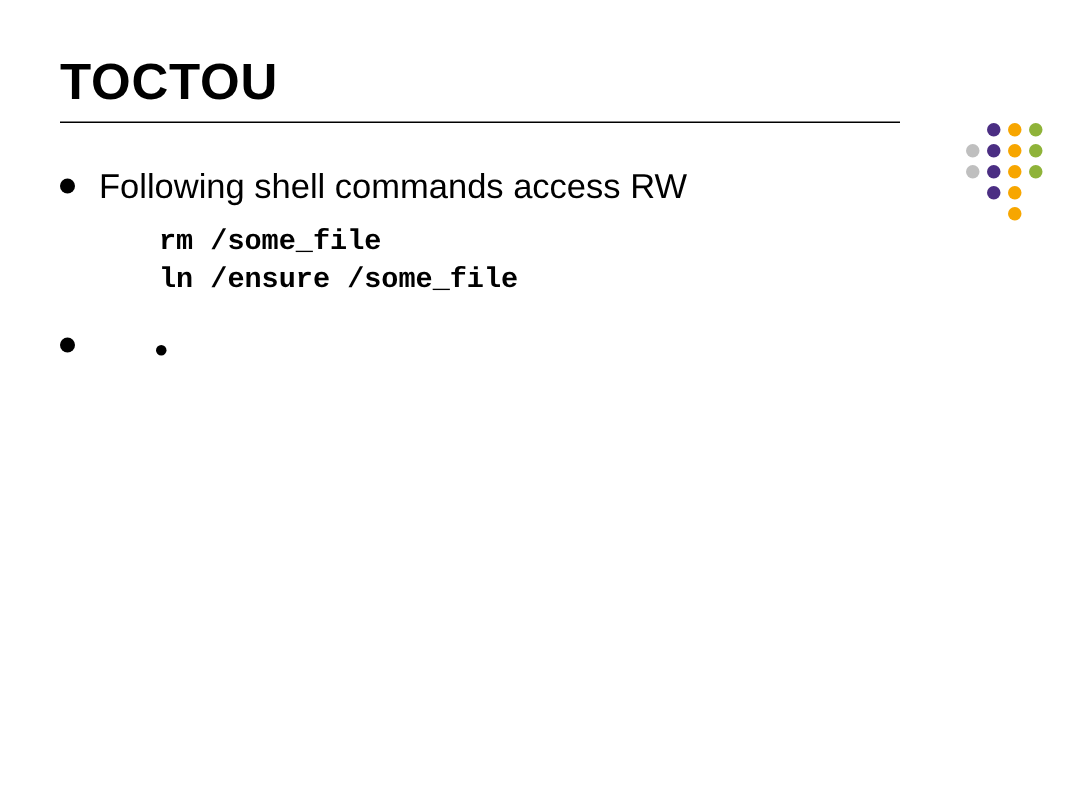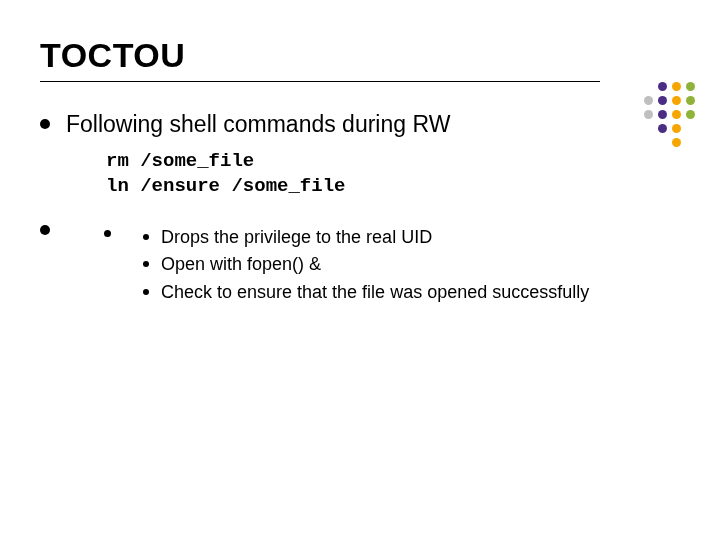--- a/index.html
+++ b/index.html
@@ -126,47 +126,33 @@
     <span class="empty"></span>
   </div>
 
 <div class="slide">
   <h1 class="title">TOCTOU</h1>
   <hr class="title-rule">
 
   <ul class="lvl1">
     <li>
       <span class="bullet"></span>
-      <span class="lvl1-text">Following shell commands during RW</span>
+      <span class="lvl1-text">Following shell commands access RW</span>
     </li>
   </ul>
   <div class="code-block">rm /some_file
 ln /ensure /some_file</div>
 
   <ul class="lvl1">
     <li>
       <span class="bullet"></span>
       <div style="flex:1">
         <ul class="lvl2">
           <li>
             <span class="bullet"></span>
             <div style="flex:1">
-              <ul class="lvl3">
-                <li>
-                  <span class="bullet"></span>
-                  <span class="lvl3-text">Drops the privilege to the real UID</span>
-                </li>
-                <li>
-                  <span class="bullet"></span>
-                  <span class="lvl3-text">Open with fopen() &amp;</span>
-                </li>
-                <li>
-                  <span class="bullet"></span>
-                  <span class="lvl3-text">Check to ensure that the file was opened successfully</span>
-                </li>
-              </ul>
             </div>
           </li>
         </ul>
       </div>
     </li>
   </ul>
 </div>
 
 </body></html>

